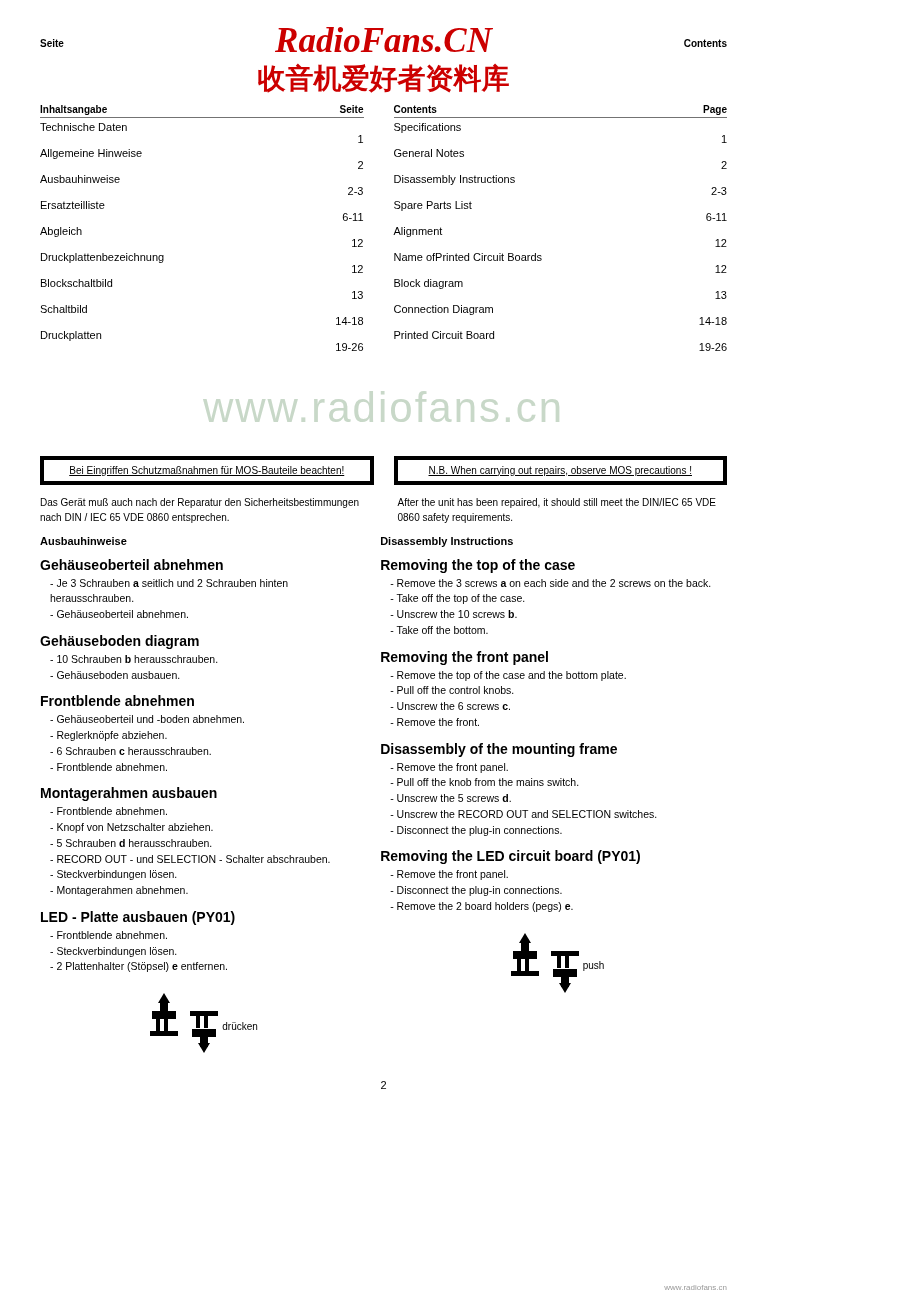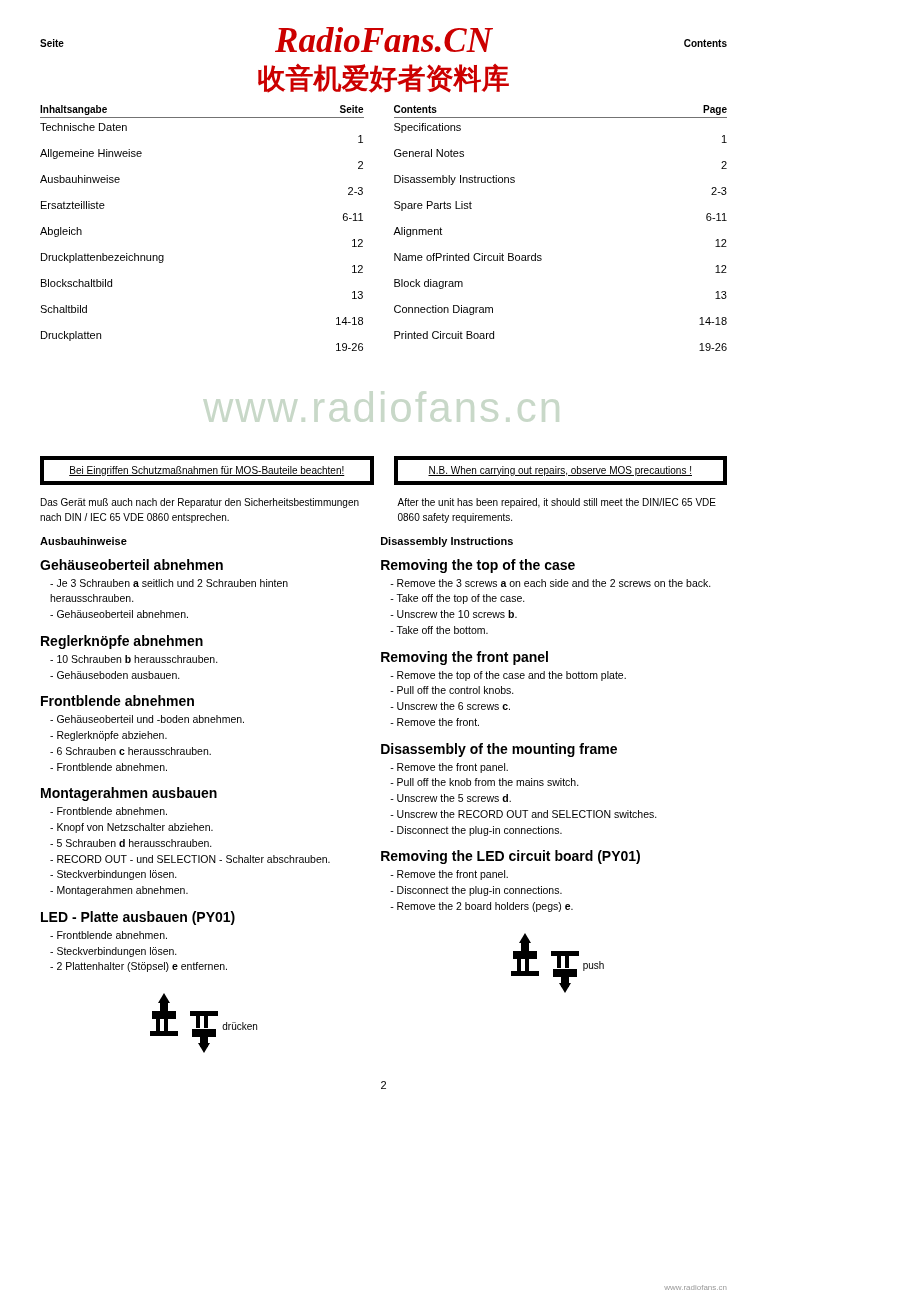--- a/index.html
+++ b/index.html
@@ -314,21 +314,21 @@
 
   <div class="main-section">
 
     <div class="main-left">
       <div class="section-title">Ausbauhinweise</div>
 
       <div class="sub-title">Gehäuseoberteil abnehmen</div>
       <div class="instruction-item">Je 3 Schrauben <strong>a</strong> seitlich und 2 Schrauben hinten herausschrauben.</div>
       <div class="instruction-item">Gehäuseoberteil abnehmen.</div>
 
-      <div class="sub-title">Reglerknöpfe abnehmen</div>
+      <div class="sub-title">Gehäuseboden diagram</div>
       <div class="instruction-item">10 Schrauben <strong>b</strong> herausschrauben.</div>
       <div class="instruction-item">Gehäuseboden ausbauen.</div>
 
       <div class="sub-title">Frontblende abnehmen</div>
       <div class="instruction-item">Gehäuseoberteil und -boden abnehmen.</div>
       <div class="instruction-item">Reglerknöpfe abziehen.</div>
       <div class="instruction-item">6 Schrauben <strong>c</strong> herausschrauben.</div>
       <div class="instruction-item">Frontblende abnehmen.</div>
 
       <div class="sub-title">Montagerahmen ausbauen</div>

